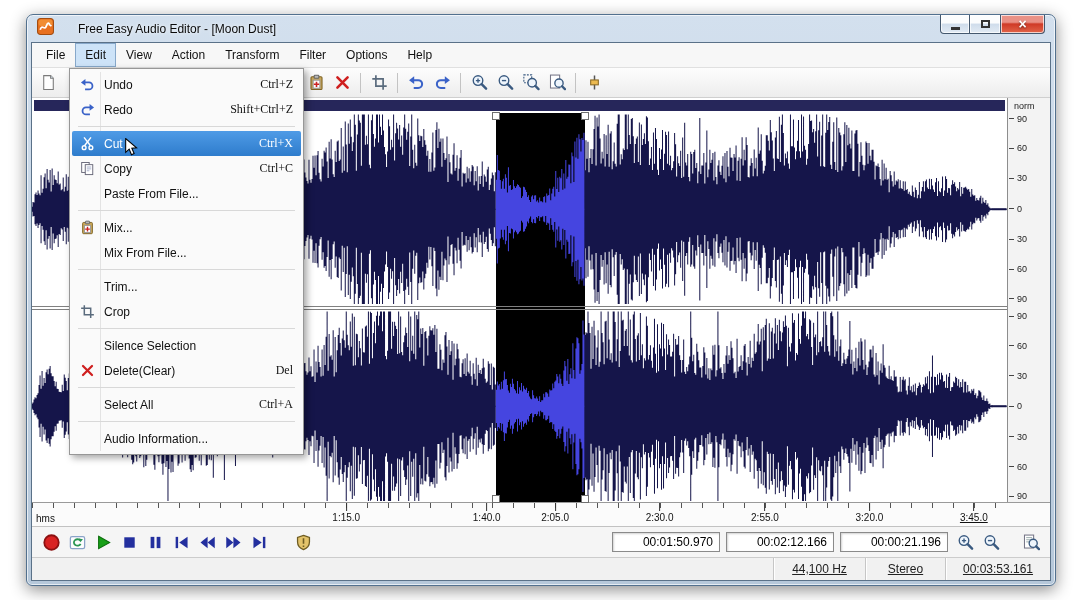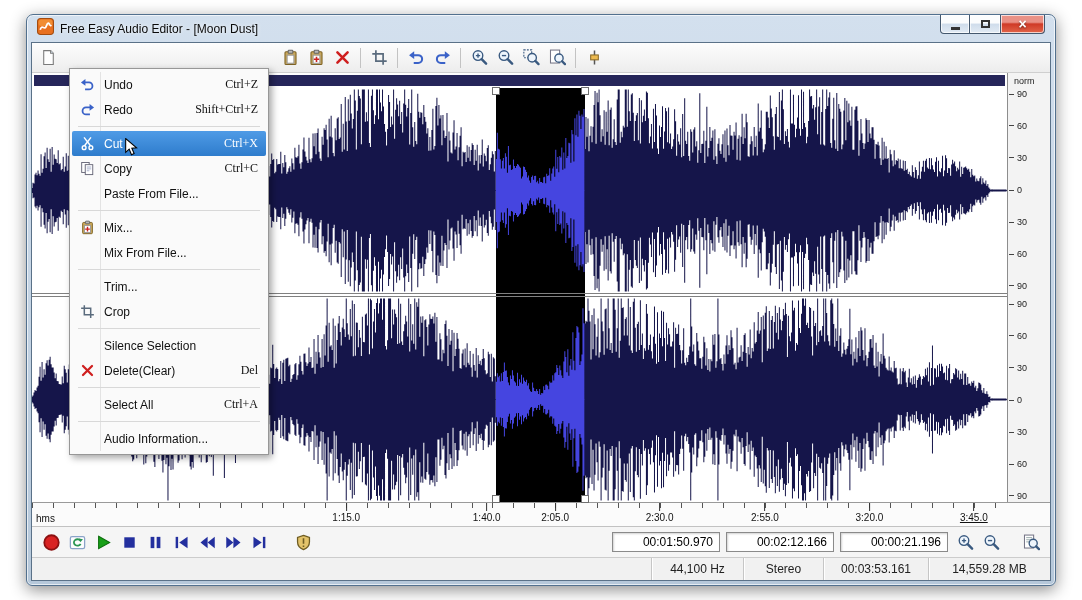--- a/index.html
+++ b/index.html
@@ -3,21 +3,21 @@
 <meta charset="utf-8">
 <style>
 *{margin:0;padding:0;box-sizing:border-box;}
 html,body{background:#ffffff;font-family:"Liberation Sans","DejaVu Sans",sans-serif;}
 i{font-style:normal;}
 .window{position:relative;width:1030px;height:572px;margin:14px auto;
   background:linear-gradient(#d3e0ee,#b6c8da);
   border:1px solid #52708e;border-radius:7px 7px 6px 6px;
   box-shadow:0 4px 16px rgba(0,0,0,.45), inset 0 0 0 1px rgba(255,255,255,.65);
   padding:0 4px 4px 4px;}
-.titlebar{height:27px;display:flex;align-items:center;gap:6px;padding:0 6px;position:relative;}
+.titlebar{height:27px;display:flex;align-items:center;gap:24px;padding:0 6px;position:relative;}
 .title-text{font-size:12px;color:#0a0a0a;text-shadow:0 0 4px #fff;white-space:nowrap;}
 .win-buttons{position:absolute;top:0;right:6px;display:flex;}
 .win-btn{width:30px;height:19px;border:1px solid #44586e;border-top:none;display:flex;align-items:center;justify-content:center;
   background:linear-gradient(#fbfcfd 45%,#cfdceb 50%,#e2ebf4);box-shadow:inset 0 0 0 1px rgba(255,255,255,.7);cursor:default;}
 .win-btn.min{border-radius:0 0 0 4px;}
 .win-btn.max{border-left:none;border-right:none;}
 .win-btn.close{width:45px;border-radius:0 0 4px 0;color:#fff;font-size:14px;font-weight:bold;
   background:linear-gradient(#e99186 40%,#cf3a27 50%,#e2654a);text-shadow:0 1px 2px rgba(0,0,0,.5);}
 .glyph-min{display:block;width:9px;height:3px;background:#333;margin-top:8px;}
 .glyph-max{display:block;width:9px;height:8px;border:2px solid #333;}
@@ -56,24 +56,24 @@
 
 .transport{height:31px;display:flex;align-items:center;background:#f5f5f5;border-bottom:1px solid #cccccc;padding:0 8px;gap:6px;}
 .tr-group{display:flex;align-items:center;gap:4px;}
 .tr-btn{width:22px;height:22px;display:flex;align-items:center;justify-content:center;}
 .tr-fill{flex:1;}
 .time-box{border:1px solid #8a8a8a;background:#fff;height:20px;min-width:108px;display:flex;align-items:center;justify-content:flex-end;
   padding:0 6px;font-size:12px;color:#000;box-shadow:inset 1px 1px 2px rgba(0,0,0,.18);}
 
 .statusbar{height:22px;background:#f1f1f1;display:flex;align-items:stretch;font-size:12px;color:#222;}
 .st-fill{flex:1;}
-.st-seg{border-left:1px solid #c6c6c6;box-shadow:inset 1px 0 0 #ffffff;display:flex;align-items:center;justify-content:center;padding:0 8px;}
+.st-seg{border-left:1px solid #c6c6c6;box-shadow:inset 1px 0 0 #ffffff;display:flex;align-items:center;justify-content:center;padding:0 8px;text-decoration:underline;}
 .st-seg.w1{width:92px;}.st-seg.w2{width:80px;text-align:center;}.st-seg.w3{width:105px;}.st-seg.w4{width:122px;}
 
-.menu-pop{position:absolute;left:37px;top:25px;width:200px;background:#fafafa;border:1px solid #979797;
+.menu-pop{position:absolute;left:37px;top:25px;width:235px;background:#fafafa;border:1px solid #979797;
   box-shadow:3px 3px 7px rgba(0,0,0,.35);z-index:50;padding:3px 2px;font-size:12px;color:#111;}
 .menu-pop::after{content:'';position:absolute;left:30px;top:3px;bottom:3px;width:1px;background:#e3e3e3;z-index:0;}
 .mi{display:flex;align-items:center;height:25px;padding:0 8px 0 3px;position:relative;z-index:1;}
 .mi .ic{width:24px;display:flex;align-items:center;justify-content:center;margin-right:5px;}
 .mi .lbl{flex:1;white-space:nowrap;}
 .mi .sc{margin-left:12px;white-space:nowrap;font-family:Liberation Serif, serif;}
 .mi.hl{background:linear-gradient(#4f9be6,#2e7ccc);color:#fff;border-radius:2px;}
 .mi.hl svg line,.mi.hl svg circle,.mi.hl svg path{stroke:#fff;}
 .msep{height:1px;background:#d8d8d8;margin:4px 6px;position:relative;z-index:1;}
 .cursor{position:absolute;z-index:60;pointer-events:none;}
@@ -98,20 +98,30 @@
       <div class="win-btn max">
           <span class="glyph-max"></span>
         </div>
       <div class="win-btn close">
           <span>×</span>
         </div>
     </div>
   </div>
 
   <div class="client">
+    <div class="menubar">
+        <div class="mb-item">File</div>
+        <div class="mb-item active">Edit</div>
+        <div class="mb-item">View</div>
+        <div class="mb-item">Action</div>
+        <div class="mb-item">Transform</div>
+        <div class="mb-item">Filter</div>
+        <div class="mb-item">Options</div>
+        <div class="mb-item">Help</div>
+      </div>
     <div class="toolbar">
         <div class="tb-btn">
           <svg width="17" height="17" viewBox="0 0 16 16">
             <path d="M3.5 1.5 H10 L12.5 4 V14.5 H3.5 Z" fill="#fefefe" stroke="#7a7a7a"></path>
             <path d="M10 1.5 V4 H12.5" fill="#dce9f5" stroke="#7a7a7a"></path>
           </svg>
         </div>
         <div style="width: 214px;"></div>
         <div class="tb-btn">
           <svg width="17" height="17" viewBox="0 0 16 16">
@@ -383,21 +393,20 @@
             </svg>
           </div>
         </div>
     </div>
 
     <div class="statusbar">
       <div class="st-fill"></div>
       <div class="st-seg w1">44,100 Hz</div>
       <div class="st-seg w2">Stereo</div>
       <div class="st-seg w3">00:03:53.161</div>
-      <div class="st-seg w4">14,559.28 MB</div>
     </div>
 
     <div class="menu-pop" id="edit-menu">
         <div class="mi">
           <span class="ic">
             <svg width="15" height="15" viewBox="0 0 16 16">
               <polygon points="1,5.8 5.8,2.2 5.8,9.4" fill="#3a62c8"></polygon>
               <path d="M5 5.8 H9.6 A3.7 3.7 0 0 1 9.6 13.2 H5.4" fill="none" stroke="#3a62c8" stroke-width="1.9"></path>
             </svg>
           </span>

